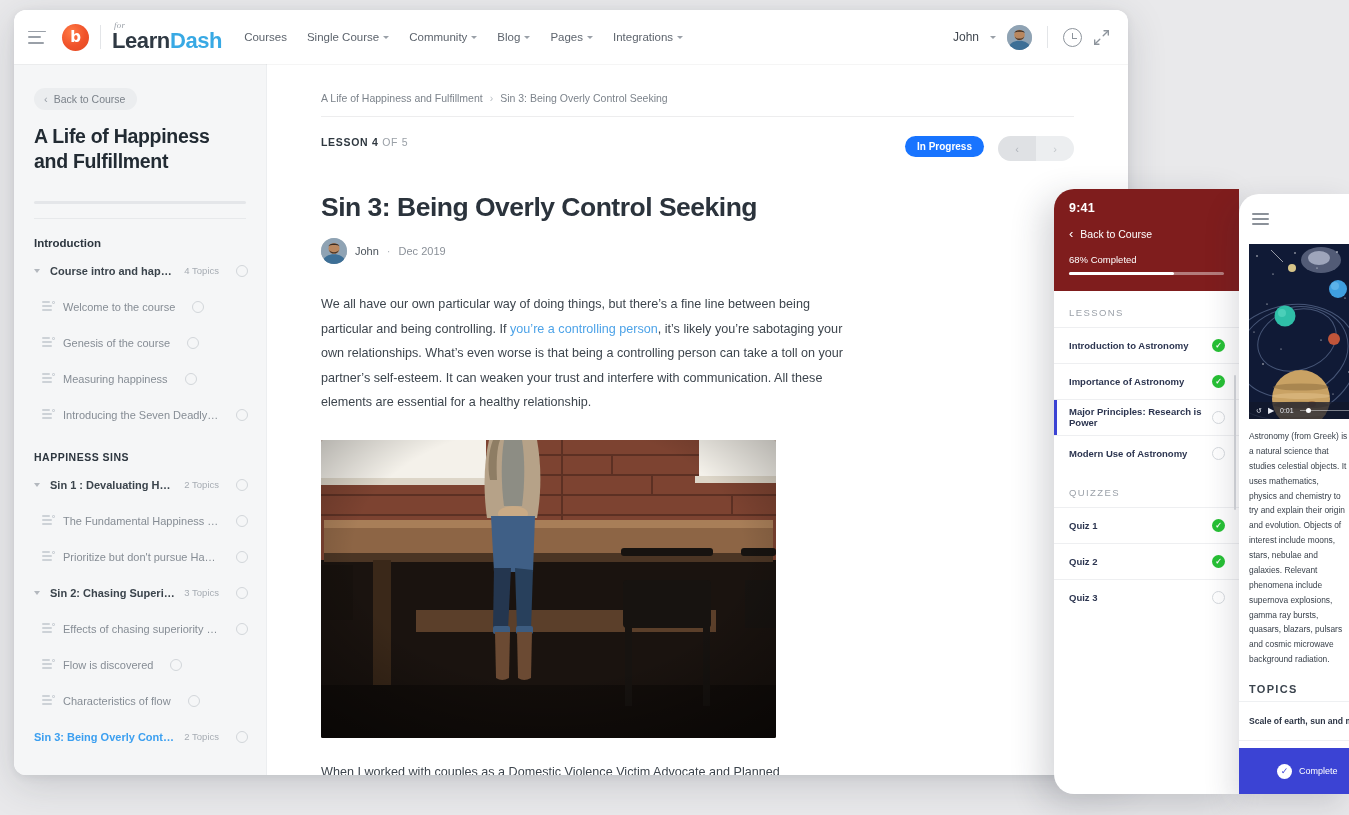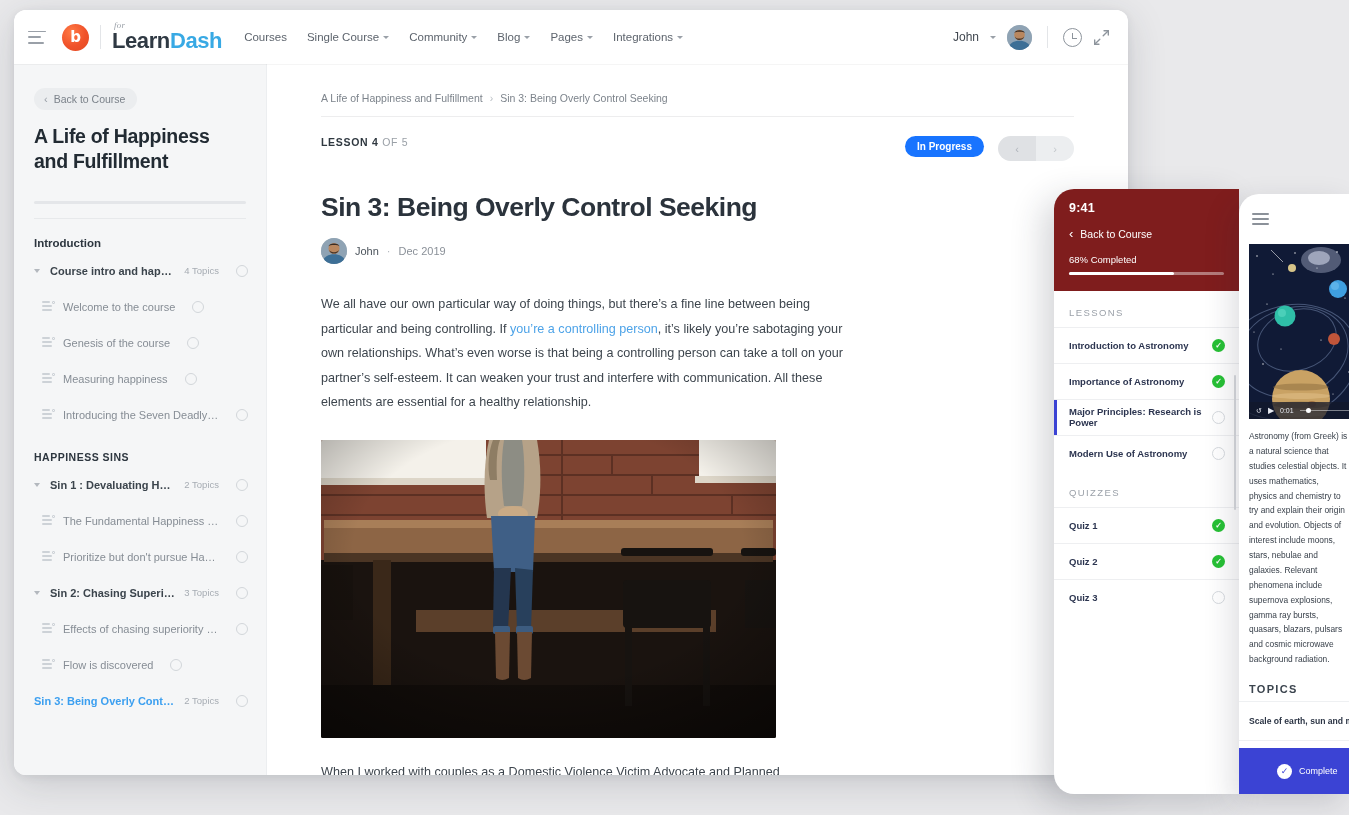--- a/index.html
+++ b/index.html
@@ -378,20 +378,30 @@
               <span class="radio"></span>
             </div>
             <div class="les-row topic">
               <span class="topic-ic">
                 <i></i>
                 <i></i>
                 <i></i>
                 <u></u>
               </span>
               <span class="les-name">Flow is discovered</span>
+              <span class="radio"></span>
+            </div>
+            <div class="les-row topic">
+              <span class="topic-ic">
+                <i></i>
+                <i></i>
+                <i></i>
+                <u></u>
+              </span>
+              <span class="les-name">Characteristics of flow</span>
               <span class="radio"></span>
             </div>
             <div class="les-row active">
               <span class="les-name">Sin 3: Being Overly Control Seek...</span>
               <span class="topics-count">2 Topics</span>
               <span class="radio"></span>
             </div>
           </div>
       </div>
 

